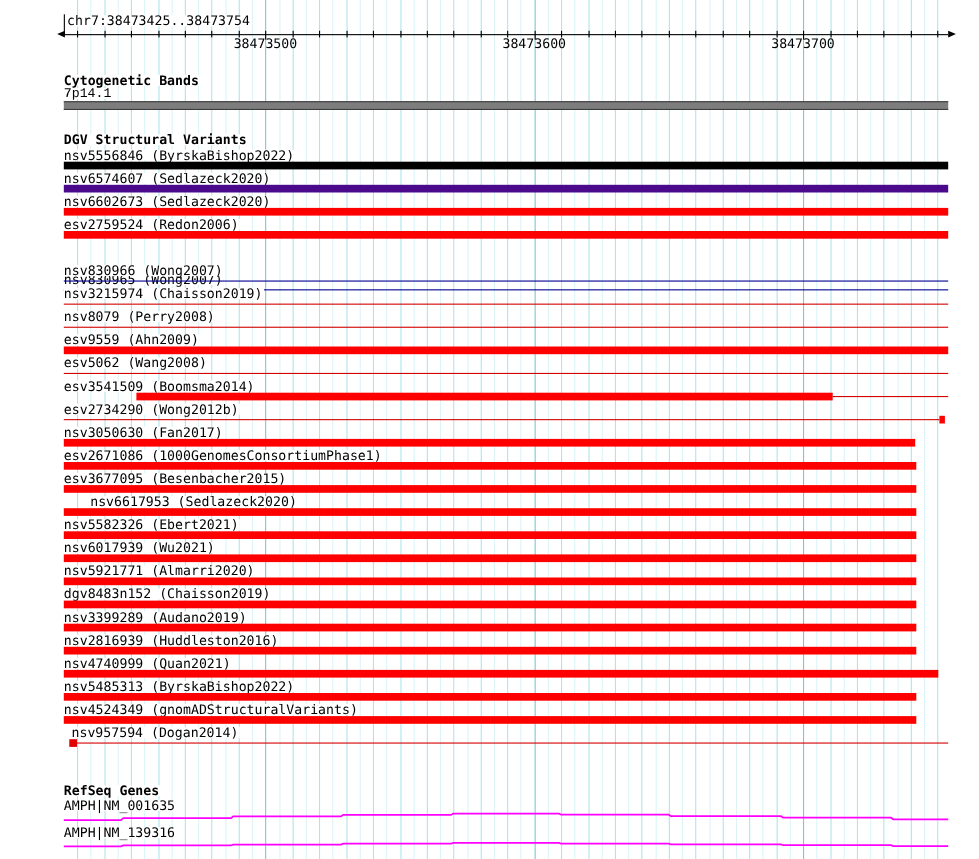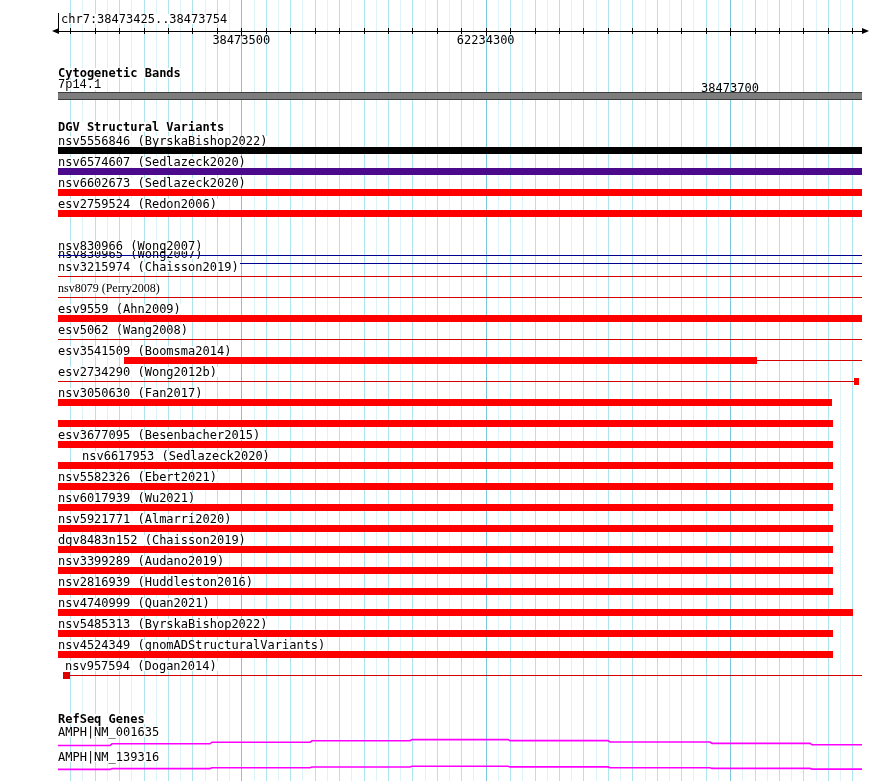--- a/index.html
+++ b/index.html
@@ -121,22 +121,22 @@
       <div class="tick" style="left: 656.7px; top: 28px; height: 6px;"></div>
       <div class="tick" style="left: 681.2px; top: 28px; height: 6px;"></div>
       <div class="tick" style="left: 705.6px; top: 28px; height: 6px;"></div>
       <div class="tick" style="left: 730px; top: 28px; height: 8px;"></div>
       <div class="tick" style="left: 754.5px; top: 28px; height: 6px;"></div>
       <div class="tick" style="left: 778.9px; top: 28px; height: 6px;"></div>
       <div class="tick" style="left: 803.3px; top: 28px; height: 6px;"></div>
       <div class="tick" style="left: 827.8px; top: 28px; height: 6px;"></div>
       <div class="tick" style="left: 852.2px; top: 28px; height: 6px;"></div>
       <div class="ticklabel" style="left: 201.3px; top: 35px;">38473500</div>
-      <div class="ticklabel" style="left: 445.7px; top: 35px;">62234300</div>
-      <div class="ticklabel" style="left: 690px; top: 35px; margin-top: 48px;">38473700</div>
+      <div class="ticklabel" style="left: 445.7px; top: 35px;">38473600</div>
+      <div class="ticklabel" style="left: 690px; top: 35px;">38473700</div>
     </div>
 
   <div class="lbl title" style="left:58px;top:68px;">Cytogenetic Bands</div>
   <div class="lbl" style="left:58px;top:80px;font-family:Liberation Mono, monospace;">7p14.1</div>
   <div id="cytoband" class="abs" style="left: 58px; top: 92px; width: 804px; height: 8px; box-sizing: border-box; background: rgb(125, 125, 125); border-top: 1px solid rgb(60, 60, 60); border-bottom: 1px solid rgb(60, 60, 60);"></div>
 
   <div class="lbl title" style="left:58px;top:122px;">DGV Structural Variants</div>
   <div id="dgv-rows">
       <div class="abs" style="left: 0px; top: 136px; width: 890px; height: 21px;">
         <div class="lbl" style="left: 58px; top: 0px;">nsv5556846 (ByrskaBishop2022)</div>
@@ -160,21 +160,21 @@
       </div>
       <div class="abs" style="left: 0px; top: 241px; width: 890px; height: 21px;">
         <div class="lbl" style="left: 58px; top: 0px;">nsv830966 (Wong2007)</div>
         <div class="bar" style="left: 58px; width: 804px; top: 13.5px; height: 1.5px; background: rgb(0, 0, 144);"></div>
       </div>
       <div class="abs" style="left: 0px; top: 262px; width: 890px; height: 21px;">
         <div class="lbl" style="left: 58px; top: 0px;">nsv3215974 (Chaisson2019)</div>
         <div class="bar" style="left: 58px; width: 804px; top: 13.5px; height: 1.5px; background: rgb(212, 0, 0);"></div>
       </div>
       <div class="abs" style="left: 0px; top: 283px; width: 890px; height: 21px;">
-        <div class="lbl" style="left: 58px; top: 0px; font-family: Liberation Serif, serif;">nsv8079 (Perry2008)</div>
+        <div class="lbl" style="left: 58px; top: 0px;">nsv8079 (Perry2008)</div>
         <div class="bar" style="left: 58px; width: 804px; top: 13.5px; height: 1.5px; background: rgb(212, 0, 0);"></div>
       </div>
       <div class="abs" style="left: 0px; top: 304px; width: 890px; height: 21px;">
         <div class="lbl" style="left: 58px; top: 0px;">esv9559 (Ahn2009)</div>
         <div class="bar" style="left: 58px; width: 804px; top: 11px; height: 7px; background: rgb(255, 0, 0);"></div>
       </div>
       <div class="abs" style="left: 0px; top: 325px; width: 890px; height: 21px;">
         <div class="lbl" style="left: 58px; top: 0px;">esv5062 (Wang2008)</div>
         <div class="bar" style="left: 58px; width: 804px; top: 13.5px; height: 1.5px; background: rgb(212, 0, 0);"></div>
       </div>
@@ -186,20 +186,21 @@
       <div class="abs" style="left: 0px; top: 367px; width: 890px; height: 21px;">
         <div class="lbl" style="left: 58px; top: 0px;">esv2734290 (Wong2012b)</div>
         <div class="bar" style="left: 58px; width: 796px; top: 13.5px; height: 1.5px; background: rgb(212, 0, 0);"></div>
         <div class="bar" style="left: 854px; width: 5px; top: 11px; height: 7px; background: rgb(255, 0, 0);"></div>
       </div>
       <div class="abs" style="left: 0px; top: 388px; width: 890px; height: 21px;">
         <div class="lbl" style="left: 58px; top: 0px;">nsv3050630 (Fan2017)</div>
         <div class="bar" style="left: 58px; width: 774px; top: 11px; height: 7px; background: rgb(255, 0, 0);"></div>
       </div>
       <div class="abs" style="left: 0px; top: 409px; width: 890px; height: 21px;">
+        <div class="lbl" style="left: 58px; top: 0px;">esv2671086 (1000GenomesConsortiumPhase1)</div>
         <div class="bar" style="left: 58px; width: 775px; top: 11px; height: 7px; background: rgb(255, 0, 0);"></div>
       </div>
       <div class="abs" style="left: 0px; top: 430px; width: 890px; height: 21px;">
         <div class="lbl" style="left: 58px; top: 0px;">esv3677095 (Besenbacher2015)</div>
         <div class="bar" style="left: 58px; width: 775px; top: 11px; height: 7px; background: rgb(255, 0, 0);"></div>
       </div>
       <div class="abs" style="left: 0px; top: 451px; width: 890px; height: 21px;">
         <div class="lbl" style="left: 54px; top: 0px; margin-left: 28px;">nsv6617953 (Sedlazeck2020)</div>
         <div class="bar" style="left: 58px; width: 775px; top: 11px; height: 7px; background: rgb(255, 0, 0);"></div>
       </div>

